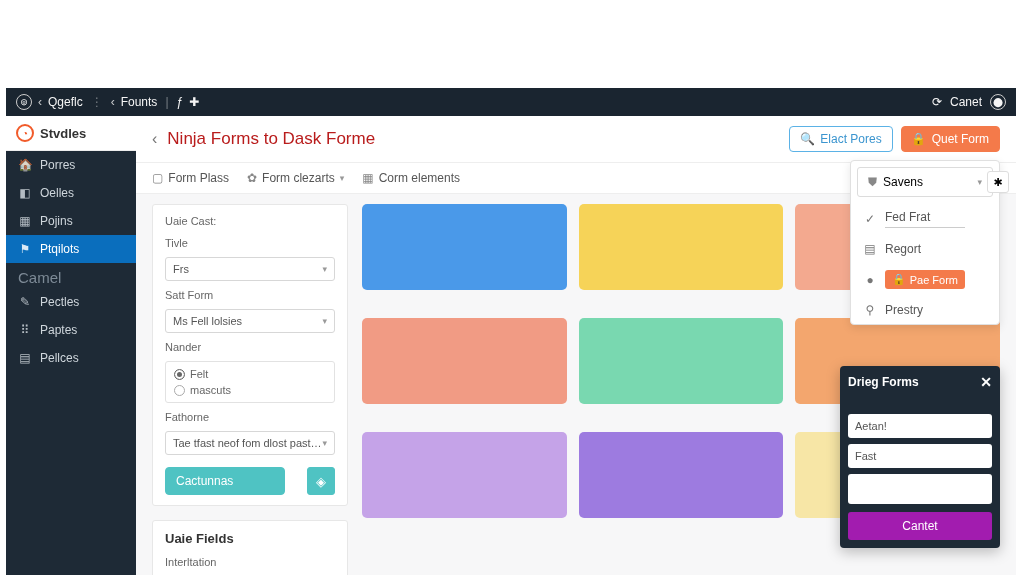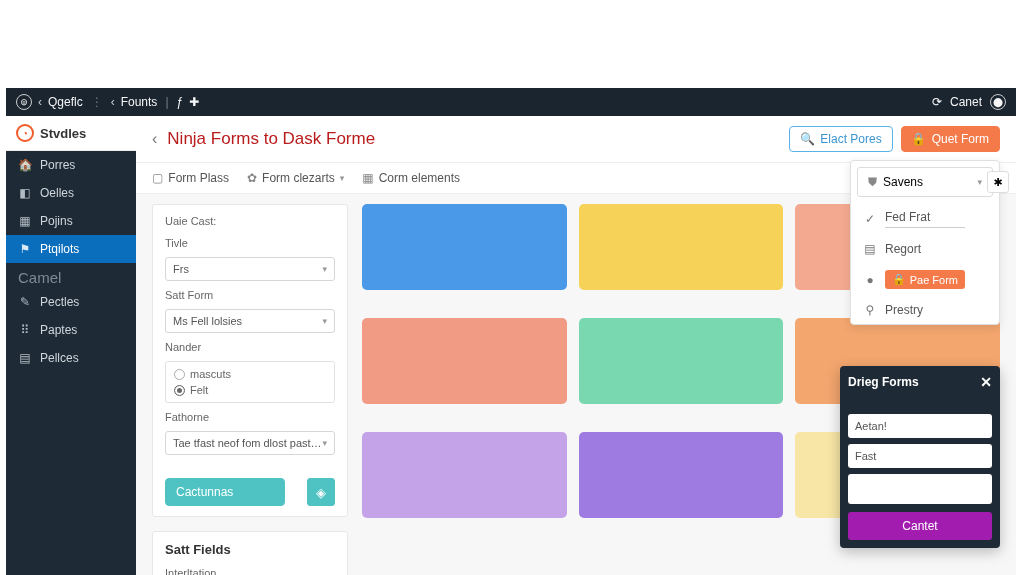--- a/index.html
+++ b/index.html
@@ -38,21 +38,21 @@
 
 .workspace { flex: 1; display: flex; gap: 14px; padding: 10px 16px 0; overflow: hidden; }
 .panel { background: #fff; border: 1px solid #e7e7e7; border-radius: 3px; }
 .left-panel { width: 196px; padding: 10px 12px; display: flex; flex-direction: column; gap: 8px; font-size: 12px; }
 .left-panel .group-title { color: #666; font-size: 11px; margin-bottom: 2px; }
 .form-label { color: #666; font-size: 11px; }
 .select-field { border: 1px solid #d7d7d7; border-radius: 3px; padding: 5px 7px; font-size: 11px; color: #555; display: flex; align-items: center; justify-content: space-between; cursor: pointer; }
 .radio-row { display: flex; align-items: center; gap: 5px; font-size: 11px; color: #666; padding: 2px 0; }
 .radio-circle { width: 11px; height: 11px; border: 1px solid #aaa; border-radius: 50%; display: inline-block; }
 .radio-circle.sel { border-color: #666; box-shadow: inset 0 0 0 2px #fff, inset 0 0 0 5px #666; }
-.actions-row { display: flex; gap: 22px; margin-top: 15px; border-radius: 10px; }
+.actions-row { display: flex; gap: 22px; margin-top: 4px; border-radius: 10px; }
 .icon-btn-sq { width: 28px; height: 28px; border: 1px solid #4fc3c3; background: #4fc3c3; color: #fff; border-radius: 3px; display: inline-flex; align-items: center; justify-content: center; cursor: pointer; font-size: 13px; }
 
 .grid-area { flex: 1; display: flex; flex-direction: column; gap: 0; }
 .cards-grid { display: grid; grid-template-columns: repeat(3, 1fr); gap: 12px; }
 .color-card { height: 86px; border-radius: 5px; }
 .c-blue { background: #4a99e9; }
 .c-yellow { background: #f6d358; }
 .c-peach1 { background: #f3a98f; }
 .c-peach2 { background: #f19b84; }
 .c-mint { background: #79d8b0; }
@@ -188,45 +188,45 @@
 
             <div class="form-label">Satt Form</div>
             <div class="select-field">
               <span>Ms Fell lolsies</span>
               <span class="chev-sm">▾</span>
             </div>
 
             <div class="form-label">Nander</div>
             <div style="border:1px solid #e2e2e2; border-radius:3px; padding:4px 8px;">
               <div class="radio-row">
+                <span class="radio-circle sel"></span>
+                <span>Felt</span>
+              </div>
+              <div class="radio-row">
                 <span class="radio-circle"></span>
                 <span>mascuts</span>
-              </div>
-              <div class="radio-row">
-                <span class="radio-circle sel"></span>
-                <span>Felt</span>
               </div>
             </div>
 
             <div class="form-label">Fathorne</div>
             <div class="select-field">
               <span style="overflow:hidden; text-overflow:ellipsis; white-space:nowrap; max-width:150px;">Tae tfast neof fom dlost pastarts</span>
               <span class="chev-sm">▾</span>
             </div>
 
             <div class="actions-row">
               <button class="btn teal" style="flex:1;">
                 <span>Cactunnas</span>
               </button>
               <span class="icon-btn-sq">◈</span>
             </div>
           </div>
 
           <div class="panel lower-panel">
-            <div class="lower-title">Satt Fields</div>
+            <div class="lower-title">Uaie Fields</div>
             <div class="form-label">Interltation</div>
           </div>
         </div>
 
         <div class="grid-area">
           <div class="cards-grid">
             <div class="color-card c-blue"></div>
             <div class="color-card c-yellow"></div>
             <div class="color-card c-peach1"></div>
           </div>

